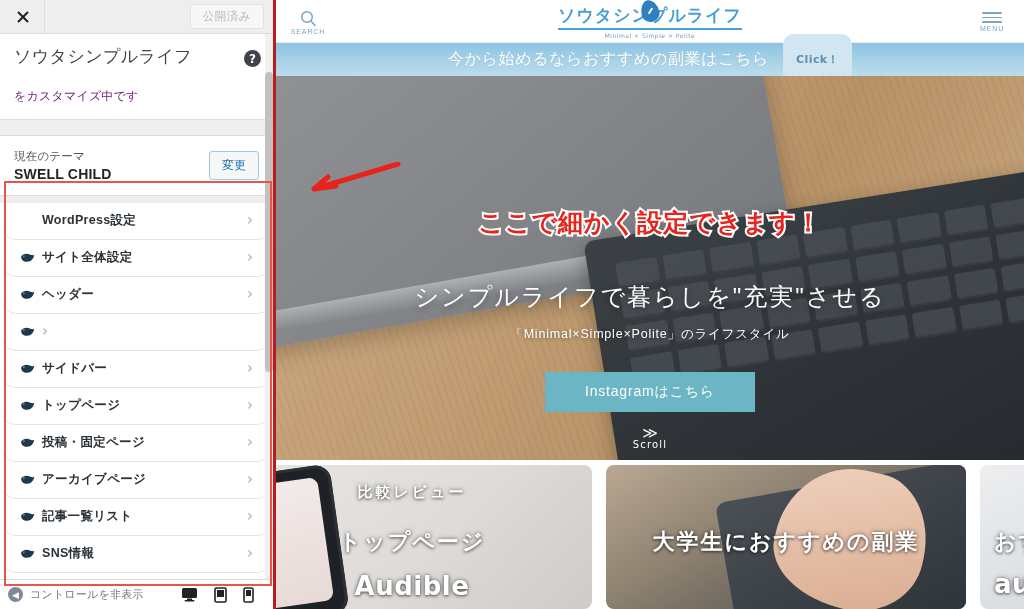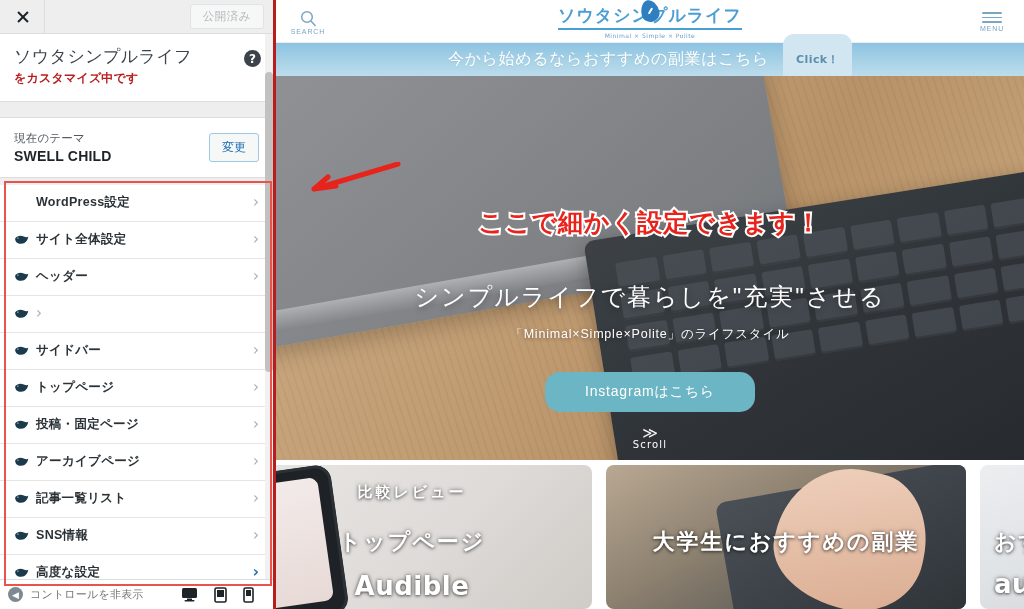--- a/index.html
+++ b/index.html
@@ -51,21 +51,21 @@
   
   .cust-title-wrap {
     background: #fff; padding: 12px 14px 14px 14px;
     border-bottom: 1px solid #ddd; position: relative;
   }
   .cust-title {
     font-size: 17px; font-weight: 400; color: #3c434a;
     line-height: 1.35; letter-spacing: .4px;
   }
   .cust-subtitle {
-    font-size: 12px; color: #b91c1c; margin-top: 1px; letter-spacing: .2px; font-weight: bold;
+    font-size: 12px; color: #701a75; margin-top: 19px; letter-spacing: .2px;
   }
   .help-icon {
     position: absolute; right: 12px; top: 16px;
     width: 17px; height: 17px; border-radius: 50%;
     background: #3c434a; color: #fff;
     font-size: 12px; font-weight: bold;
     display: flex; align-items: center; justify-content: center;
     cursor: pointer; font-family: "DejaVu Sans", sans-serif;
   }
 
@@ -88,23 +88,23 @@
     border-radius: 3px; padding: 5px 12px; cursor: pointer;
   }
 
   .gap-strip2 { height: 7px; background: #eee; }
 
   
   .panel-list { background: #fff; }
   .panel-item {
     position: relative;
     display: flex; align-items: center;
-    height: 37px; padding: 0 14px;
+    height: 37px; padding: 0 20px;
     border-bottom: 1px solid #e5e5e5;
-    background: #fff; cursor: pointer;
+    background: #fff; cursor: pointer; border-radius: 17px;
   }
   .panel-icon { width: 22px; flex: 0 0 22px; display: flex; align-items: center; }
   .panel-label {
     flex: 1; font-size: 12.5px; font-weight: bold;
     color: #2c3338; letter-spacing: .3px;
   }
   .chev {
     flex: 0 0 auto; color: #a7aaad;
     font-size: 15px; line-height: 1; font-family: "DejaVu Sans", sans-serif;
   }
@@ -287,21 +287,21 @@
   }
   .hero-sub {
     position: absolute; left: 0; right: 0; top: 250px;
     text-align: center; font-size: 12.5px; color: #fff;
     letter-spacing: .8px; text-shadow: 0 1px 4px rgba(0,0,0,.4);
   }
   .hero-cta {
     position: absolute; left: 50%; top: 296px; transform: translateX(-50%);
     background: #6cb5c4; color: #fff;
     font-size: 14px; letter-spacing: .8px;
-    padding: 11px 40px; cursor: pointer; border-radius: 15px;
+    padding: 11px 40px; cursor: pointer;
   }
   .hero-scroll {
     position: absolute; left: 50%; bottom: 10px; transform: translateX(-50%);
     display: flex; flex-direction: column; align-items: center; gap: 1px;
     cursor: pointer;
   }
   .scroll-chevs { color: #fff; font-size: 15px; line-height: .62; opacity: .95;
                   font-family: "DejaVu Sans", sans-serif; }
   .scroll-label { font-size: 10px; color: #fff; letter-spacing: 1.2px;
                   font-family: "DejaVu Sans", sans-serif; }

